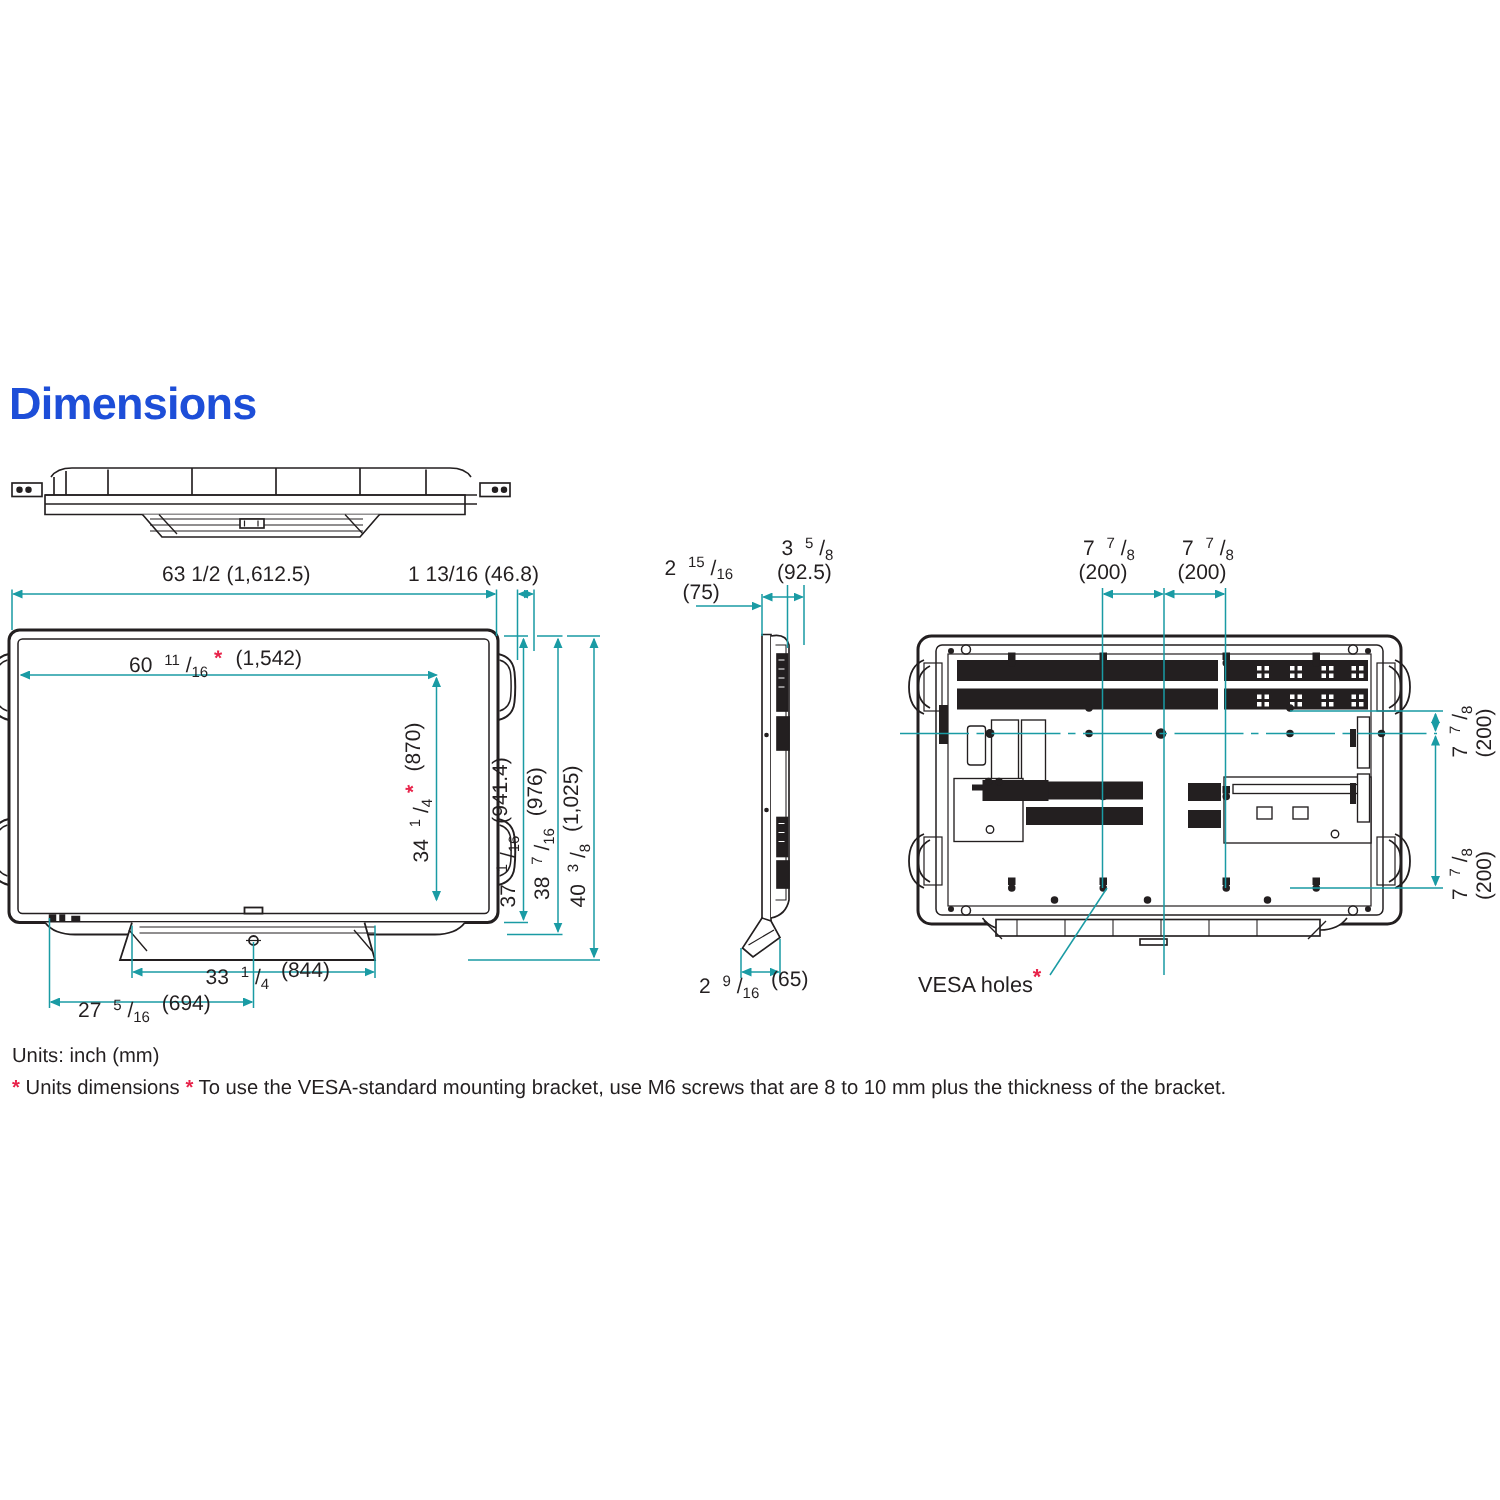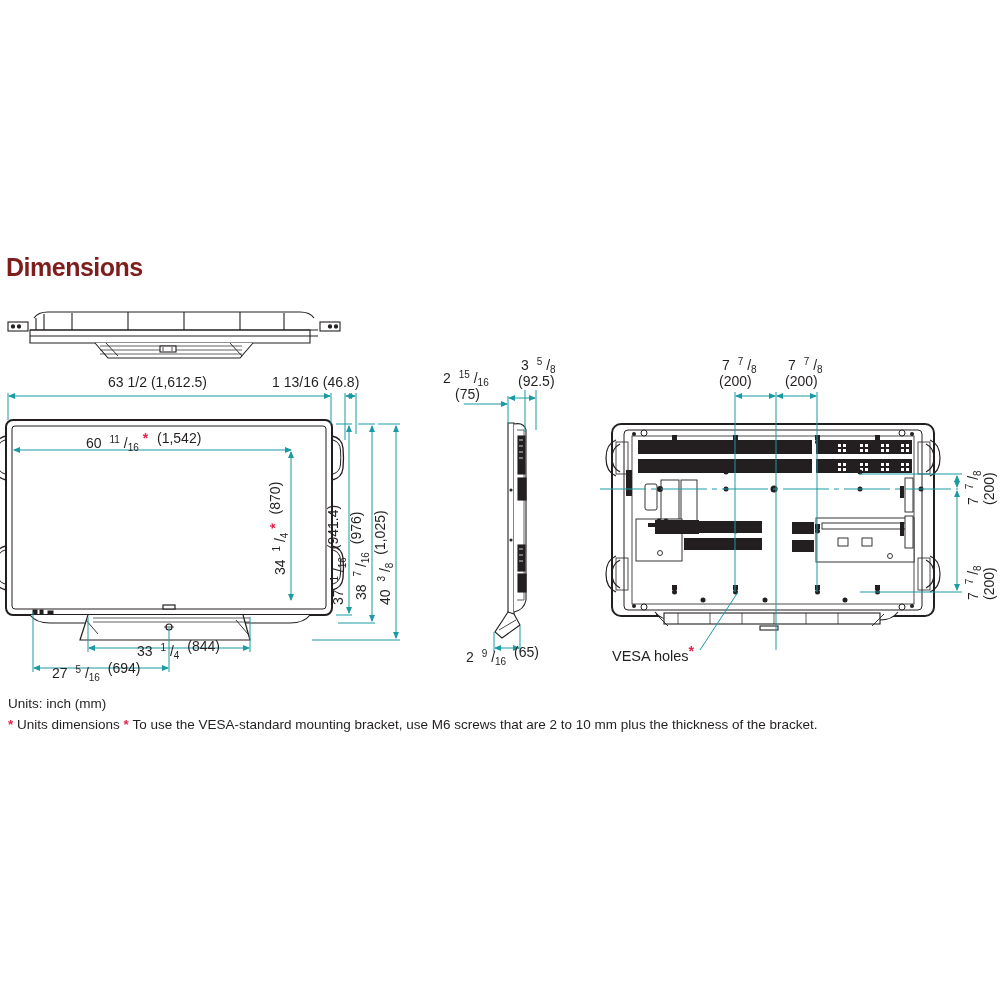--- a/index.html
+++ b/index.html
@@ -5,21 +5,21 @@
   html,body{margin:0;padding:0;}
   body{
     width:1000px;height:1000px;background:#ffffff;
     font-family:"Liberation Sans", sans-serif;
     color:#231f20;overflow:hidden;position:relative;
   }
   #sheet{position:absolute;inset:0;}
   svg{display:block;}
   .ttl{
     position:absolute;left:6px;top:255px;
-    font-size:25px;font-weight:bold;letter-spacing:-0.5px;color:#7f1d1d;
+    font-size:30px;font-weight:bold;letter-spacing:-0.5px;color:#1d4ed8;
     line-height:1;
   }
   .notes{position:absolute;left:8px;top:694px;width:992px;}
   .note-line{font-size:13.5px;line-height:1.55;color:#231f20;white-space:nowrap;}
   .star{color:#e8234a;font-weight:bold;}
   .dimtxt{fill:#231f20;font-family:"Liberation Sans",sans-serif;font-size:14px;}
   .dimtxt-s{font-size:10px;}
   .lbl{fill:#231f20;font-family:"Liberation Sans",sans-serif;font-size:14.5px;}
 </style>
 </head>
@@ -413,16 +413,16 @@
       </text>
       <text x="0" y="0" class="dimtxt" transform="translate(994,600) rotate(-90)">(200)</text>
       <text x="612" y="661" class="lbl">
         <tspan>VESA holes</tspan><tspan dy="-5" fill="#e8234a" font-weight="bold">*</tspan>
       </text>
     </g>
   </svg>
 
   <div class="notes">
     <div class="note-line">Units: inch (mm)</div>
-    <div class="note-line"><span class="star">*</span> <span>Units dimensions</span> <span class="star">*</span> <span>To use the VESA-standard mounting bracket, use M6 screws that are 2 to 10 mm plus the thickness of the bracket.</span></div>
+    <div class="note-line"><span class="star">*</span> <span>Units dimensions</span> <span class="star">*</span> <span>To use the VESA-standard mounting bracket, use M6 screws that are 8 to 10 mm plus the thickness of the bracket.</span></div>
   </div>
 
 </div>
 
 </body></html>

